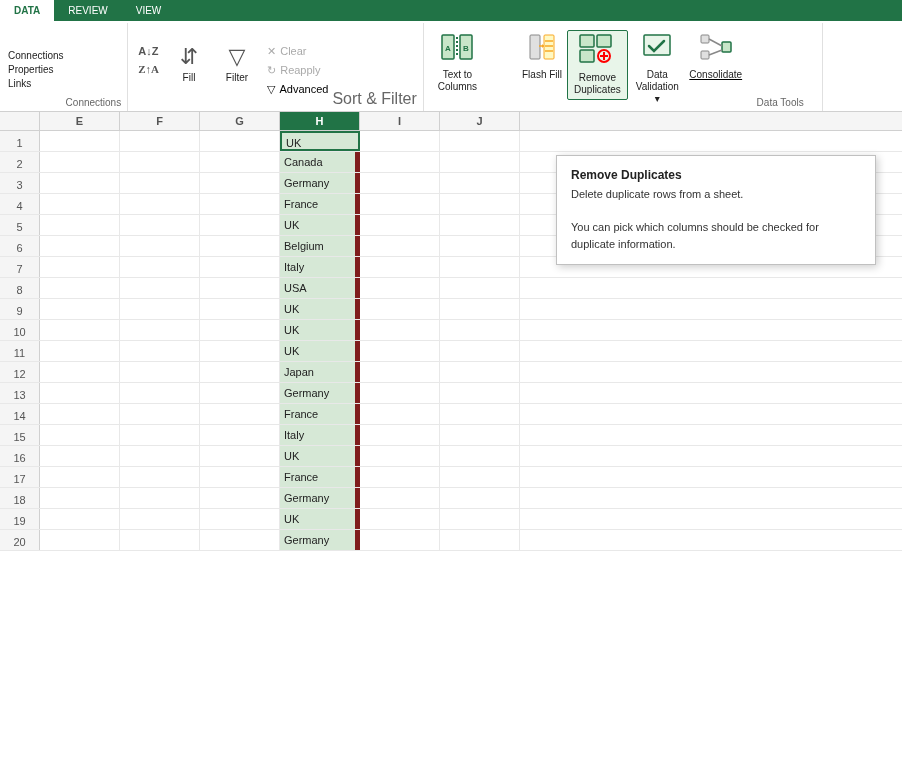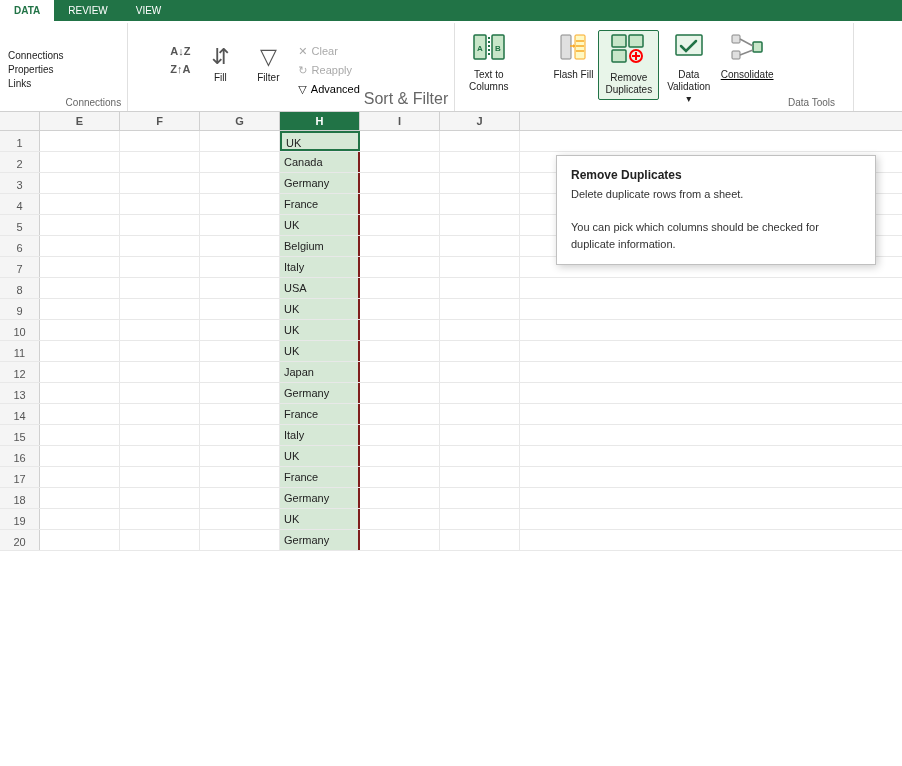--- a/index.html
+++ b/index.html
@@ -110,21 +110,21 @@
       min-width: 80px;
       height: 20px;
       border-right: 1px solid #e8e8e8;
       padding: 0 4px;
       font-size: 11px;
       line-height: 20px;
       color: #222;
     }
     .cell.selected-col {
       background: #d6e8d6;
-      border-right: 2px solid #7f1d1d;
+      border-right: 5px solid #7f1d1d;
     }
     .cell.selected-col.active-cell {
       background: #d6e8d6;
       border: 2px solid #217346;
     }
 
     
     .tooltip-popup {
       position: absolute;
       top: 155px;
@@ -167,27 +167,27 @@
         <div class="conn-group">
           <div class="conn-btn-small">Connections</div>
           <div class="conn-btn-small">Properties</div>
           <div class="conn-btn-small">Links</div>
         </div>
       </div>
       <div class="ribbon-group-label">Connections</div>
     </div>
 
     <div class="ribbon-group sort-filter-group">
-      <div class="ribbon-group-items" style="gap: 4px; align-items: flex-start; margin-left: 32px;">
+      <div class="ribbon-group-items" style="gap: 4px; align-items: flex-start;">
 
         <div style="display:flex; flex-direction:column; gap:2px; padding-top:2px;">
           <div class="ribbon-btn-small" style="font-size:11px; gap:2px;">
             <span style="font-size:11px; font-weight:700; color:#555;">A↓Z</span>
           </div>
-          <div class="ribbon-btn-small" style="font-size:11px; gap:2px;">
+          <div class="ribbon-btn-small" style="font-size:11px; gap:2px;font-family:Liberation Serif, serif;">
             <span style="font-size:11px; font-weight:700; color:#555;">Z↑A</span>
           </div>
         </div>
 
         <div class="ribbon-btn" style="min-width:44px;">
           <span style="font-size:22px; color:#555;">⇵</span>
           <span class="btn-label">Fill</span>
         </div>
 
         <div class="ribbon-btn" style="min-width:44px;">

